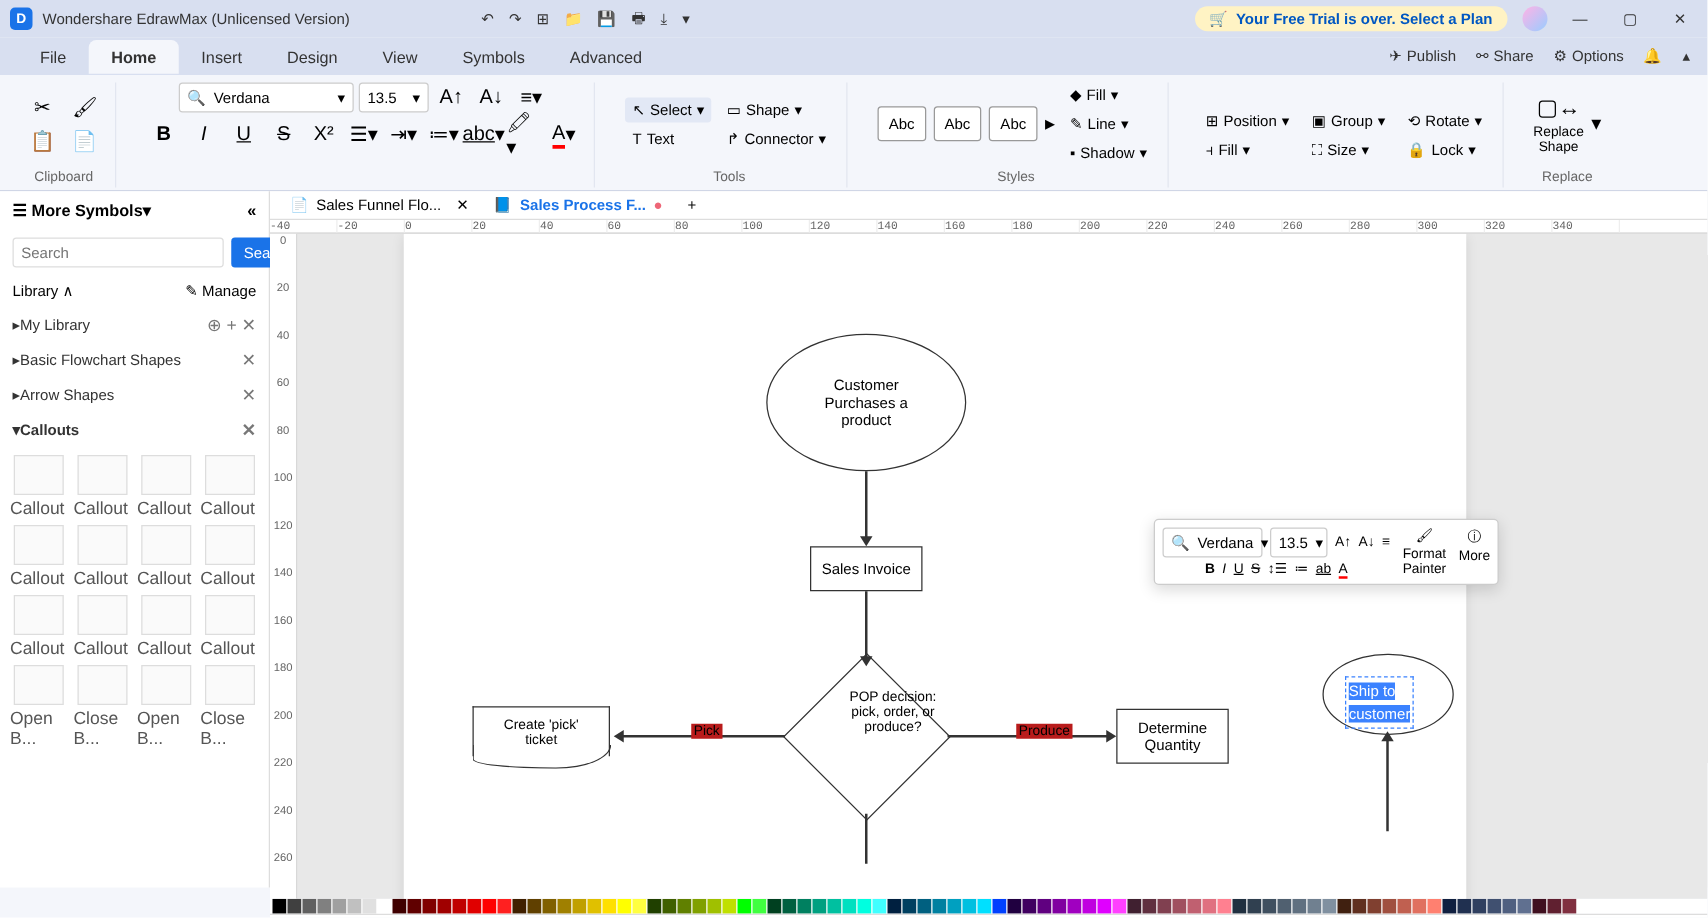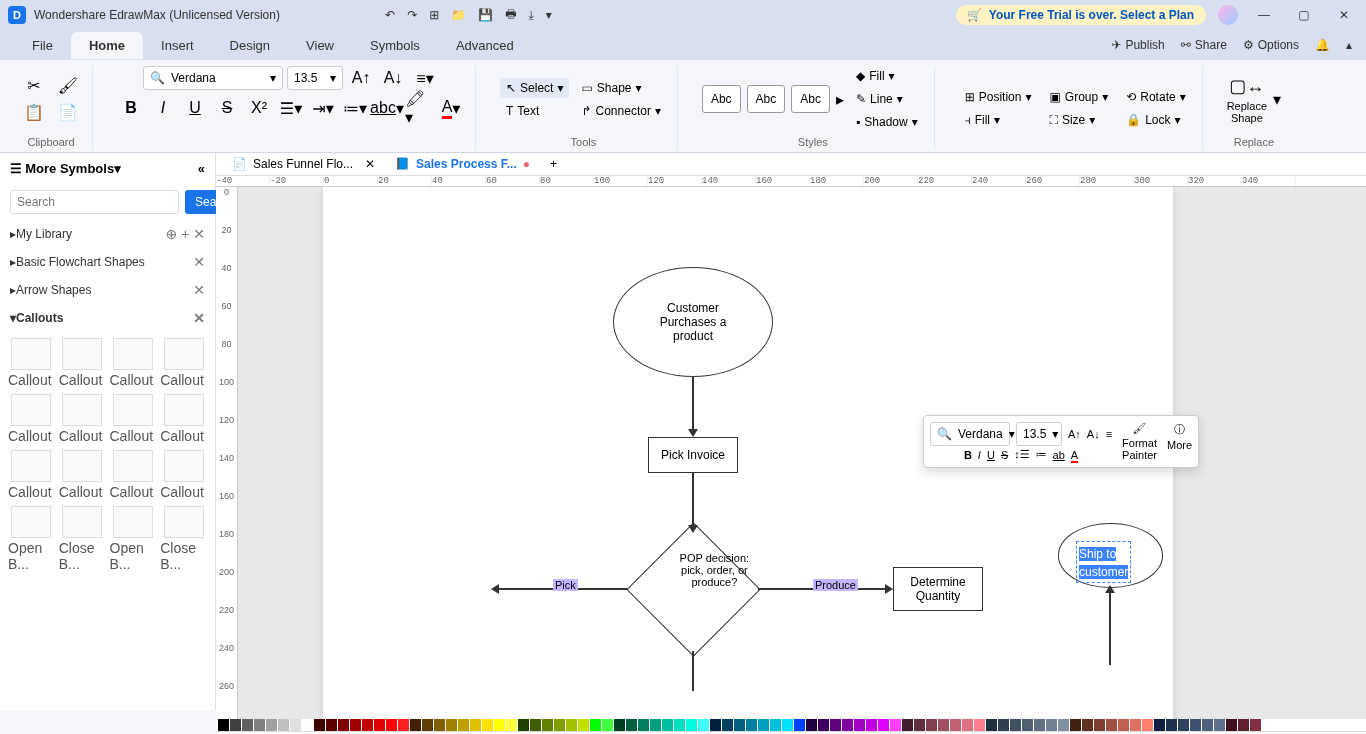--- a/index.html
+++ b/index.html
@@ -68,21 +68,21 @@
 .terminator { position:absolute; border:1.5px solid #333; border-radius:50%; display:flex; align-items:center; justify-content:center; text-align:center; font-size:12px; padding:10px;}
 .process { position:absolute; border:1.5px solid #333; display:flex; align-items:center; justify-content:center; text-align:center; font-size:12px; padding:8px;}
 .decision { position:absolute; border:1.5px solid #333; transform:rotate(45deg);}
 .decision .dt { transform:rotate(-45deg); font-size:11px; text-align:center;}
 .doc { position:absolute; border:1.5px solid #333; border-bottom:none; font-size:11px; text-align:center; padding:8px;}
 .doc:after { content:""; position:absolute; left:-1.5px; right:-1.5px; bottom:-10px; height:18px; border:1.5px solid #333; border-top:none; border-radius:0 0 40% 60%/0 0 100% 40%;}
 .editbox { position:absolute; border:1px dashed #3b82ff; padding:2px;}
 .editbox span { background:#3b82ff; color:#fff; font-size:12px;}
 .arrow { position:absolute; background:#333;}
 .arrowhead { position:absolute; width:0; height:0;}
-.lbl { position:absolute; font-size:11px; background:#c4b5fd; padding:0 2px;}
+.lbl { position:absolute; font-size:11px; background:#b91c1c; padding:0 2px;}
 
 
 .float-tb { position:absolute; background:#fff; border:1px solid #ccc; border-radius:4px; box-shadow:0 4px 12px rgba(0,0,0,.15); padding:6px; display:flex; gap:10px; font-size:11px;}
 .float-tb .fcol { display:flex; flex-direction:column; align-items:center; gap:2px;}
 .float-tb .frow { display:flex; gap:6px; align-items:center;}
 
 
 .palette { height:18px; display:flex; padding:0 2px; gap:1px; background:#fff;}
 .palette span { width:11px; height:12px;}
 
@@ -245,20 +245,24 @@
 
   <div class="sidebar">
     <div class="sbhead">
       <span>☰</span>&nbsp;
       <span>More Symbols</span> ▾
       <span class="collapse">«</span>
     </div>
     <div class="srow">
       <input placeholder="Search" style="">
       <button>Search</button>
+    </div>
+    <div class="librow">
+      <span><span>Library</span> ∧</span>
+      <span>✎ <span>Manage</span></span>
     </div>
     <div class="catrow">▸ <span>My Library</span><span class="x">⊕ + ✕</span></div>
     <div class="catrow">▸ <span>Basic Flowchart Shapes</span><span class="x">✕</span></div>
     <div class="catrow">▸ <span>Arrow Shapes</span><span class="x">✕</span></div>
     <div class="catrow" style="font-weight:600">▾ <span>Callouts</span><span class="x">✕</span></div>
     <div class="callgrid" id="callgrid">
         <div class="callitem"><div class="thumb"></div>Callout</div>
         <div class="callitem"><div class="thumb"></div>Callout</div>
         <div class="callitem"><div class="thumb"></div>Callout</div>
         <div class="callitem"><div class="thumb"></div>Callout</div>
@@ -328,36 +332,38 @@
           <div class="terminator" style="left:290px; top:80px; width:160px; height:110px; border-radius:80px/55px;">
               <span style="white-space:pre">Customer
 Purchases a
 product</span>
             </div>
 
           <div class="arrow" style="left:369px; top:190px; width:1.5px; height:55px;"></div>
           <div class="arrowhead" style="left:365px; top:242px; border-left:5px solid transparent; border-right:5px solid transparent; border-top:8px solid #333;"></div>
 
           <div class="process" style="left:325px; top:250px; width:90px; height:36px;">
-              <span>Pick Invoice</span>
+              <span>Sales Invoice</span>
             </div>
 
           <div class="arrow" style="left:369px; top:286px; width:1.5px; height:55px;"></div>
           <div class="arrowhead" style="left:365px; top:338px; border-left:5px solid transparent; border-right:5px solid transparent; border-top:8px solid #333;"></div>
 
           <div class="decision" style="left:323px; top:355px; width:95px; height:95px;">
               <div class="dt" style="white-space:pre; width:95px">POP decision:
 pick, order, or
 produce?</div>
             </div>
 
           <div class="arrow" style="left:175px; top:401px; width:130px; height:1.5px;"></div>
           <div class="arrowhead" style="left:168px; top:397px; border-top:5px solid transparent; border-bottom:5px solid transparent; border-right:8px solid #333;"></div>
           <div class="lbl" style="left:230px; top:392px;">Pick</div>
 
+          <div class="doc" style="left:55px; top:378px; width:110px; height:40px;"><span style="white-space:pre">Create 'pick'
+ticket</span></div>
 
           <div class="arrow" style="left:435px; top:401px; width:130px; height:1.5px;"></div>
           <div class="arrowhead" style="left:562px; top:397px; border-top:5px solid transparent; border-bottom:5px solid transparent; border-left:8px solid #333;"></div>
           <div class="lbl" style="left:490px; top:392px;">Produce</div>
 
           <div class="process" style="left:570px; top:380px; width:90px; height:44px;">
               <span style="white-space:pre">Determine
 Quantity</span>
             </div>
 

